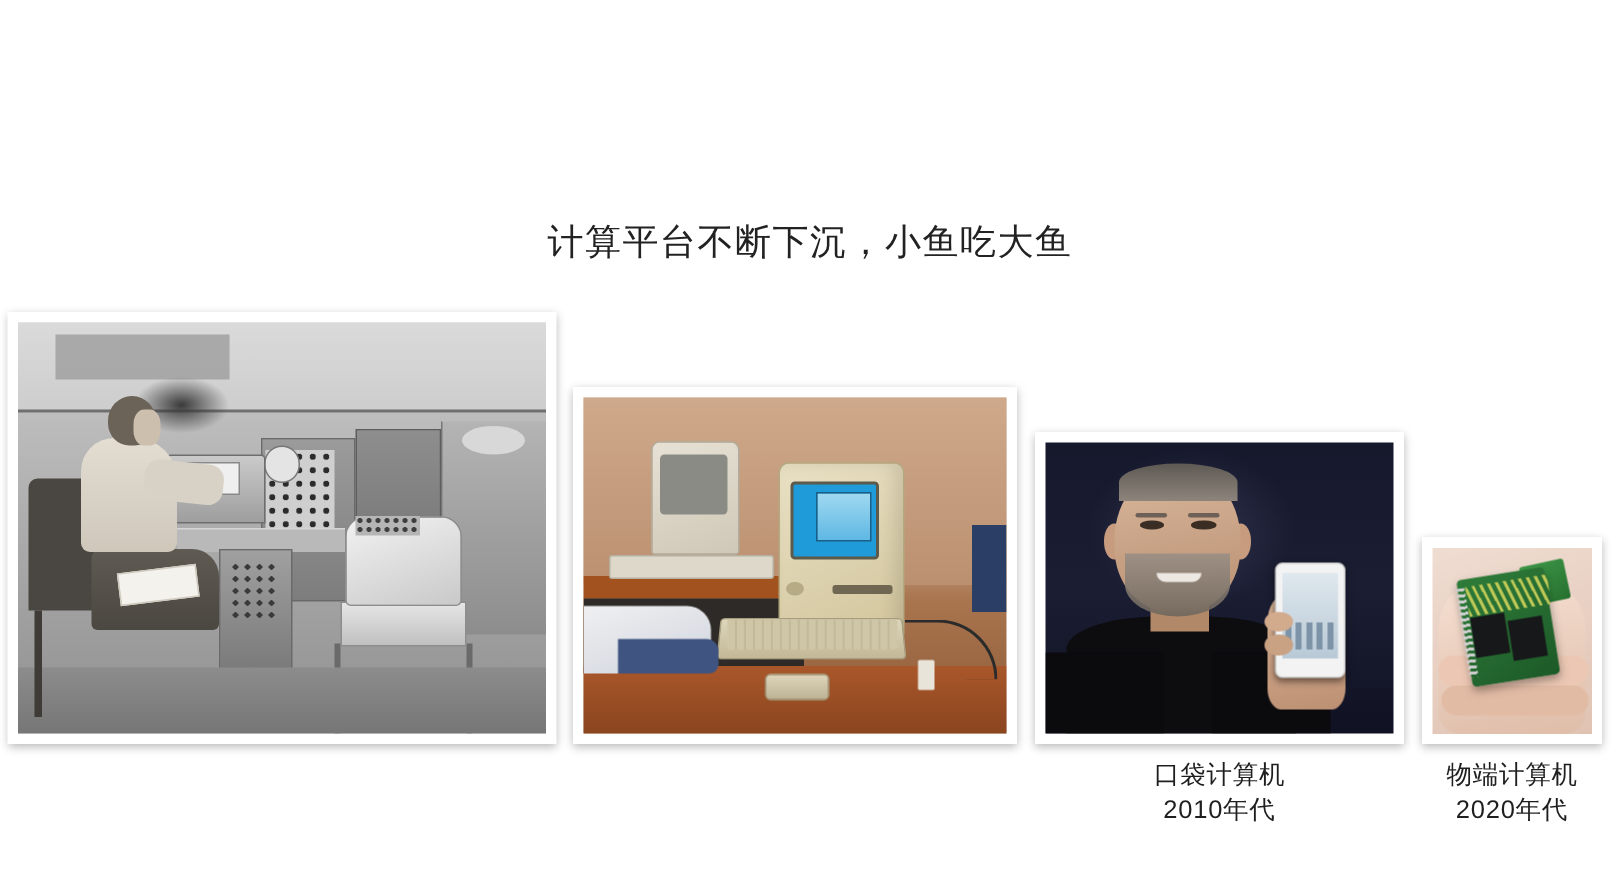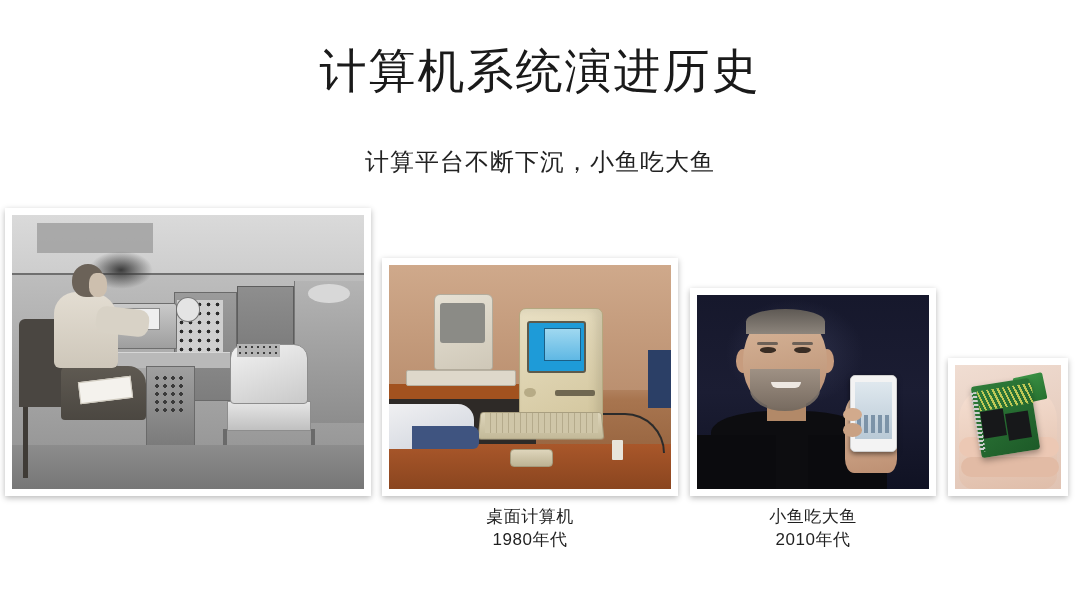--- a/index.html
+++ b/index.html
@@ -281,21 +281,20 @@
     letter-spacing: 1px;
     font-weight: 400;
     white-space: nowrap;
   }
 </style>
 </head>
 <body>
 
 <div class="slide">
 
-  <h1 class="title">计算机系统演进历史</h1>
   <h2 class="subtitle">计算平台不断下沉，小鱼吃大鱼</h2>
 
   <div class="photo-frame frame-1">
     <div class="photo-inner p1">
       <div class="wall-top"></div>
         <div class="sign"></div>
         <div class="pipe"></div>
       <div class="shadow"></div>
       <div class="cab-c"></div>
         <div class="reel"></div>
@@ -341,22 +340,20 @@
         <div class="mac-slot"></div>
       <div class="cable"></div>
       <div class="kbd-front"></div>
         <div class="keys"></div>
       <div class="shirt"></div>
         <div class="shirt2"></div>
       <div class="mouse"></div>
         <div class="can"></div>
     </div>
   </div>
-  <div class="caption cap-2">桌面计算机
-1980年代</div>
 
   <div class="photo-frame frame-3">
     <div class="photo-inner p3">
       <div class="glow"></div>
       <div class="turtleneck"></div>
       <div class="shoulder-l"></div>
         <div class="shoulder-r"></div>
       <div class="neck"></div>
       <div class="ear-l"></div>
         <div class="ear-r"></div>
@@ -369,31 +366,33 @@
       <div class="beard"></div>
         <div class="mouth"></div>
       <div class="hand"></div>
       <div class="phone"></div>
         <div class="phone-screen"></div>
         <div class="phone-icons"></div>
       <div class="finger1"></div>
         <div class="finger2"></div>
     </div>
   </div>
-  <div class="caption cap-3">小鱼吃大鱼
+  <div class="caption cap-3">口袋计算机
 2010年代</div>
 
   <div class="photo-frame frame-4">
     <div class="photo-inner p4">
       <div class="palm"></div>
       <div class="finger-a"></div>
         <div class="finger-b"></div>
       <div class="board-tab"></div>
       <div class="board"></div>
       <div class="trace"></div>
       <div class="chip-a"></div>
         <div class="chip-b"></div>
       <div class="pins"></div>
     </div>
   </div>
+  <div class="caption cap-4">物端计算机
+2020年代</div>
 
 
 </div>
 
 </body></html>

